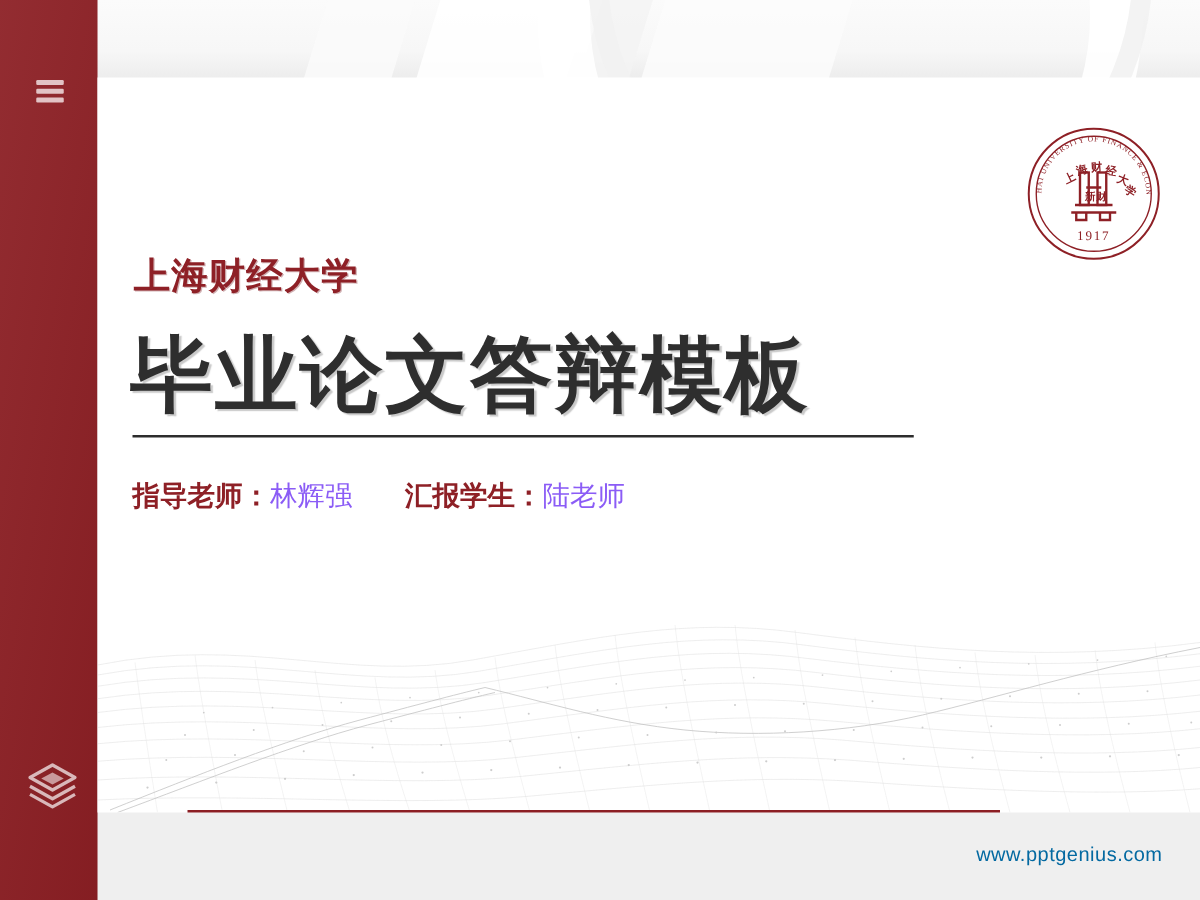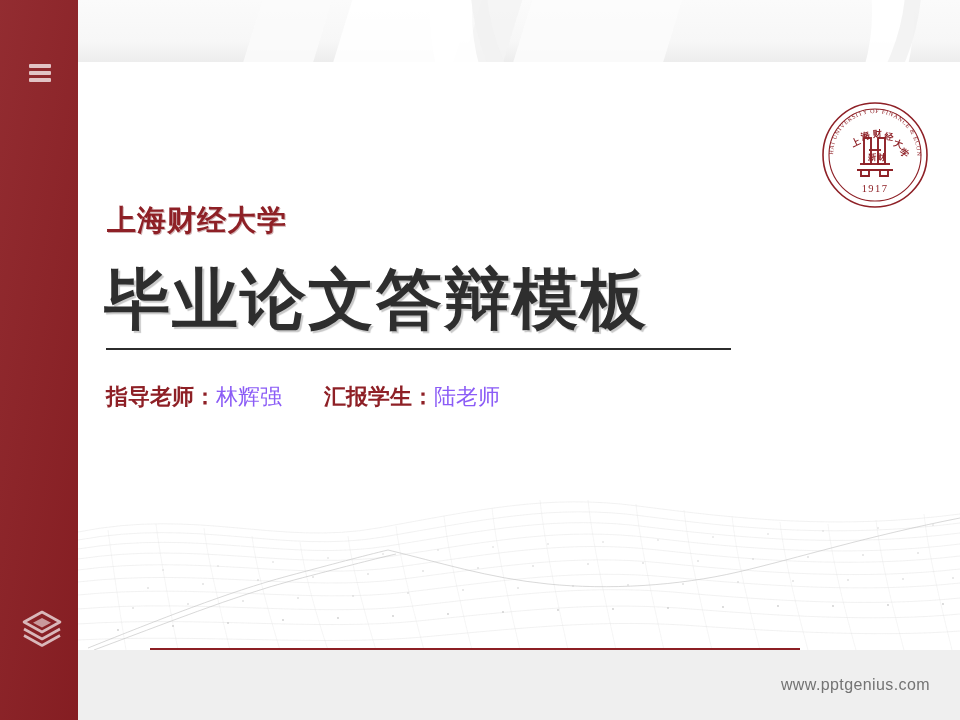--- a/index.html
+++ b/index.html
@@ -69,21 +69,21 @@
     position:absolute;left:106px;top:382px;
     font-size:22px;white-space:nowrap;color:#3a3a3a;
   }
   .meta .lab{color:#8e2026;font-weight:bold;}
   .meta .val{color:#8b5cf6;}
   .meta .gap{display:inline-block;width:42px;}
 
   
   .footer-url{
     position:absolute;right:30px;top:676px;
-    font-size:16px;color:#737373;letter-spacing:.4px;
+    font-size:16px;color:#0369a1;letter-spacing:.4px;
   }
 </style>
 </head>
 <body>
 
 <div id="slide">
 
   <div class="topband">
     <div class="swoosh sw1"></div>
     <div class="swoosh sw2"></div>

